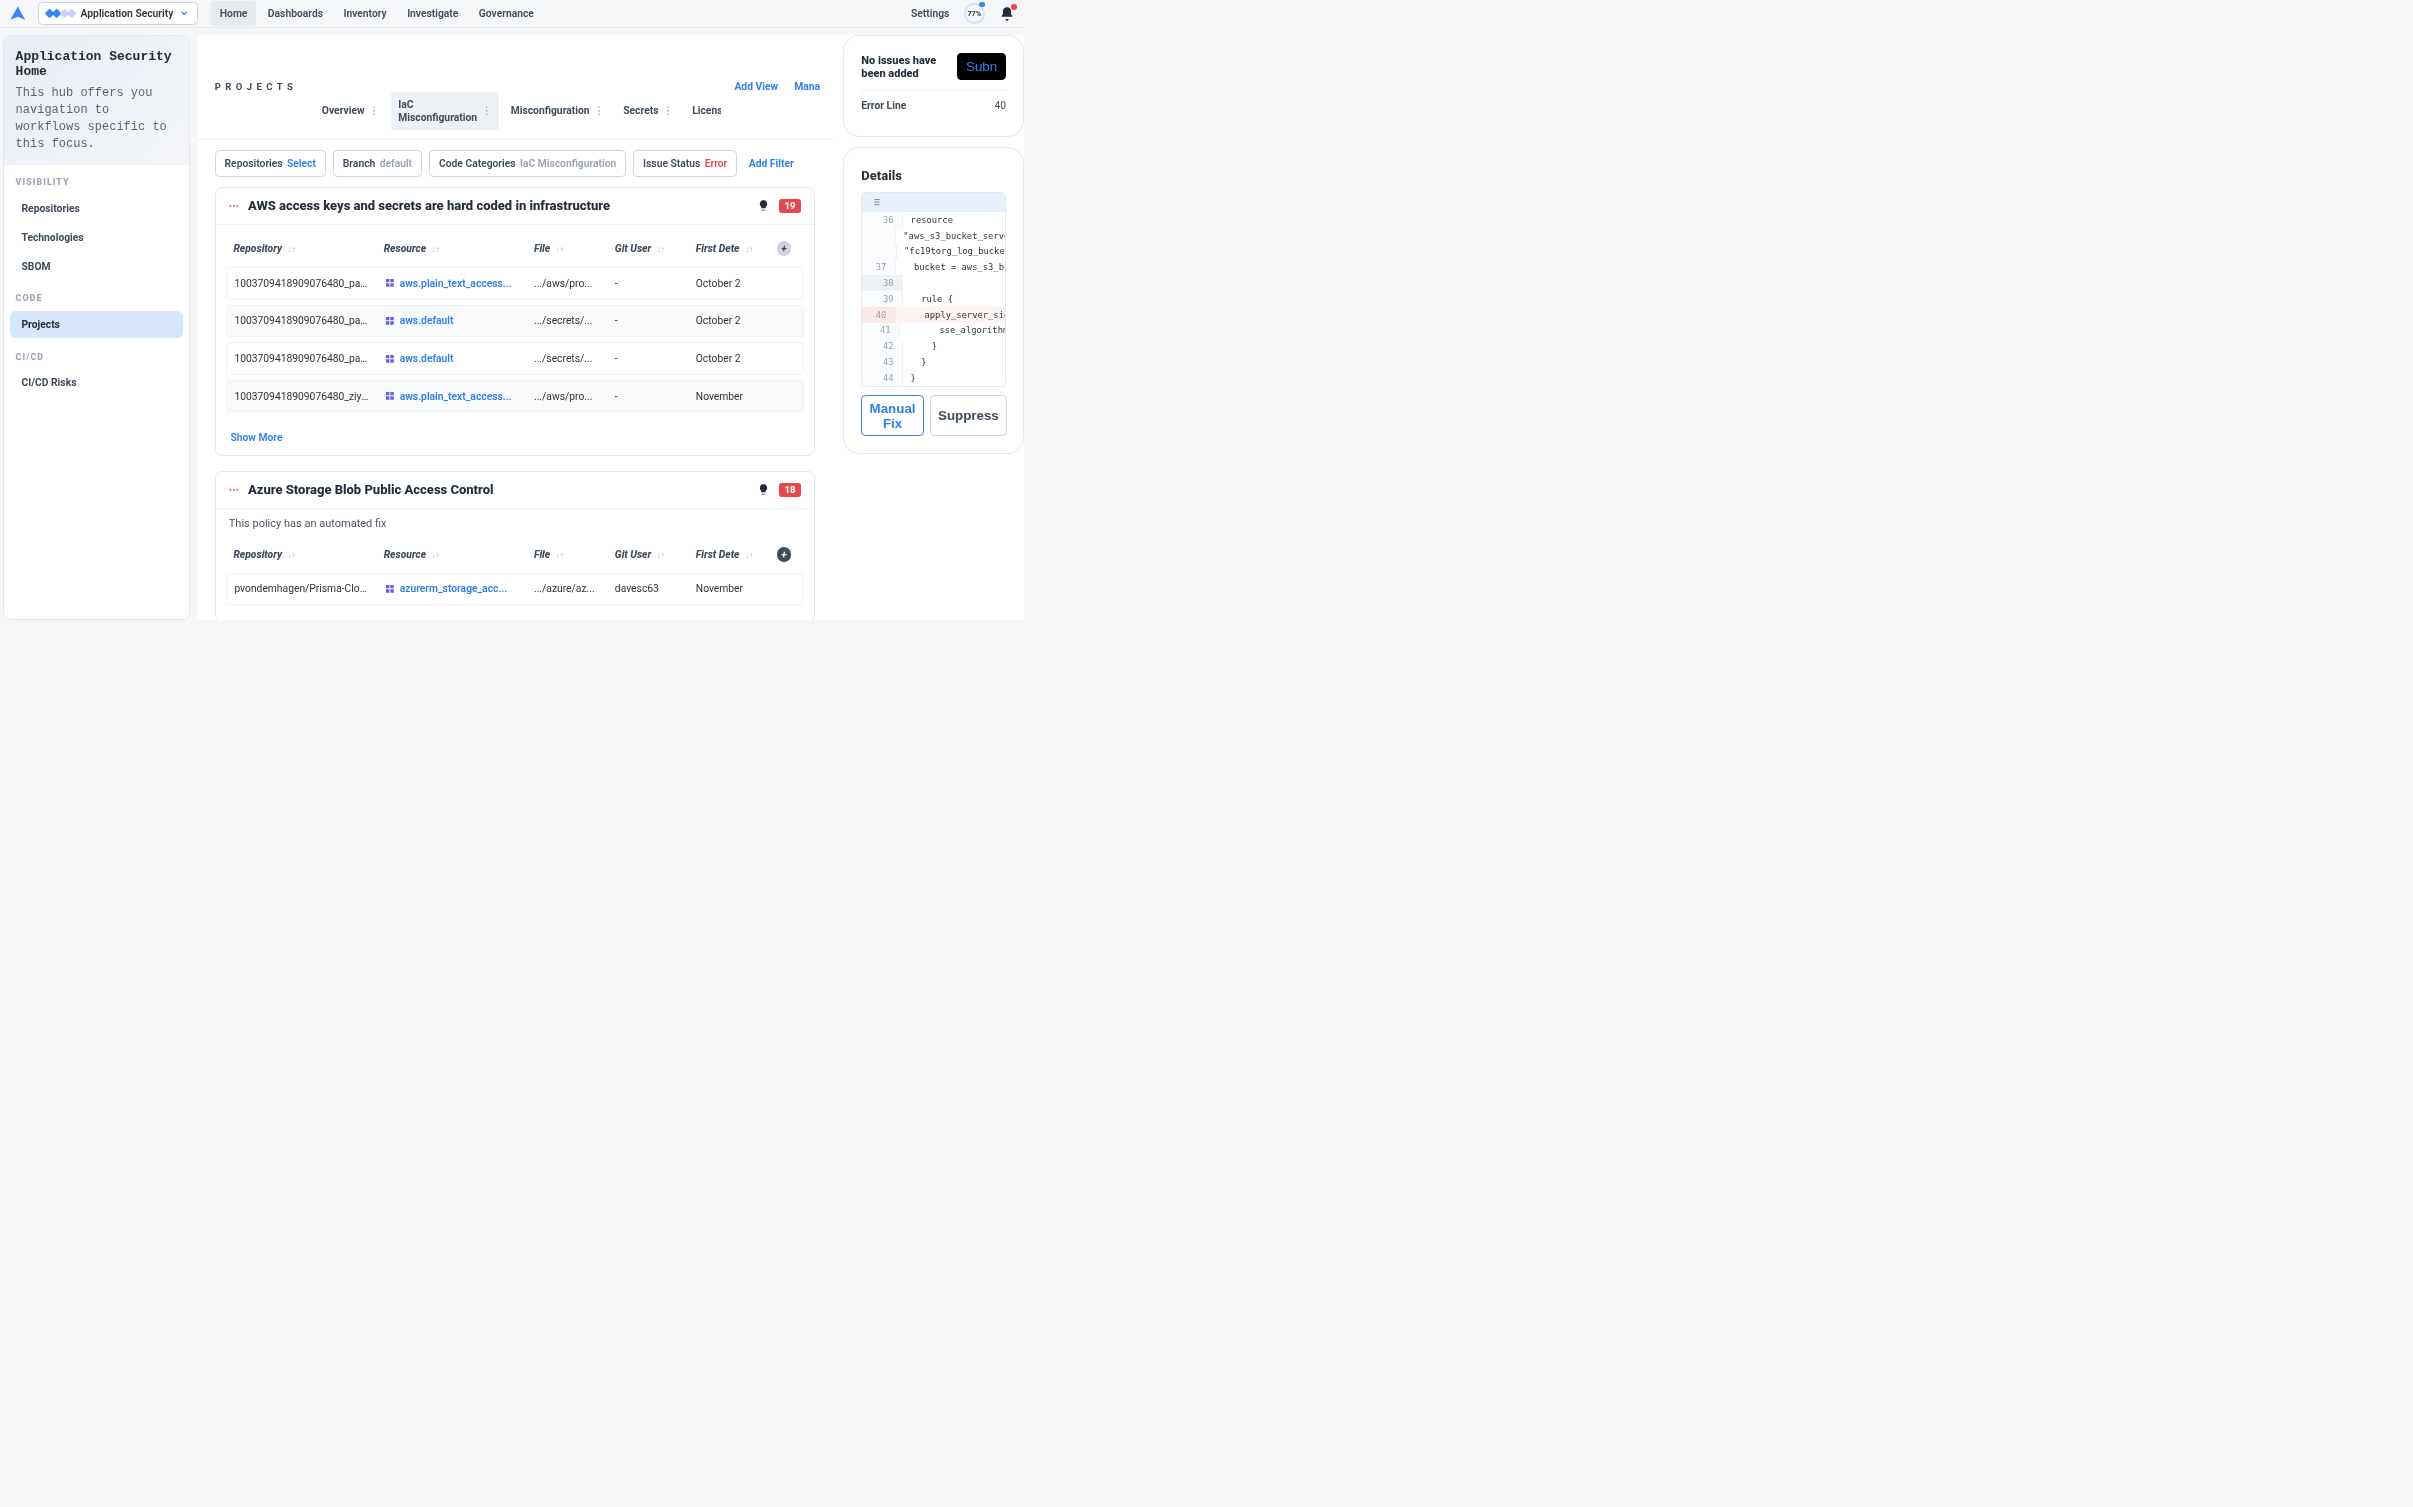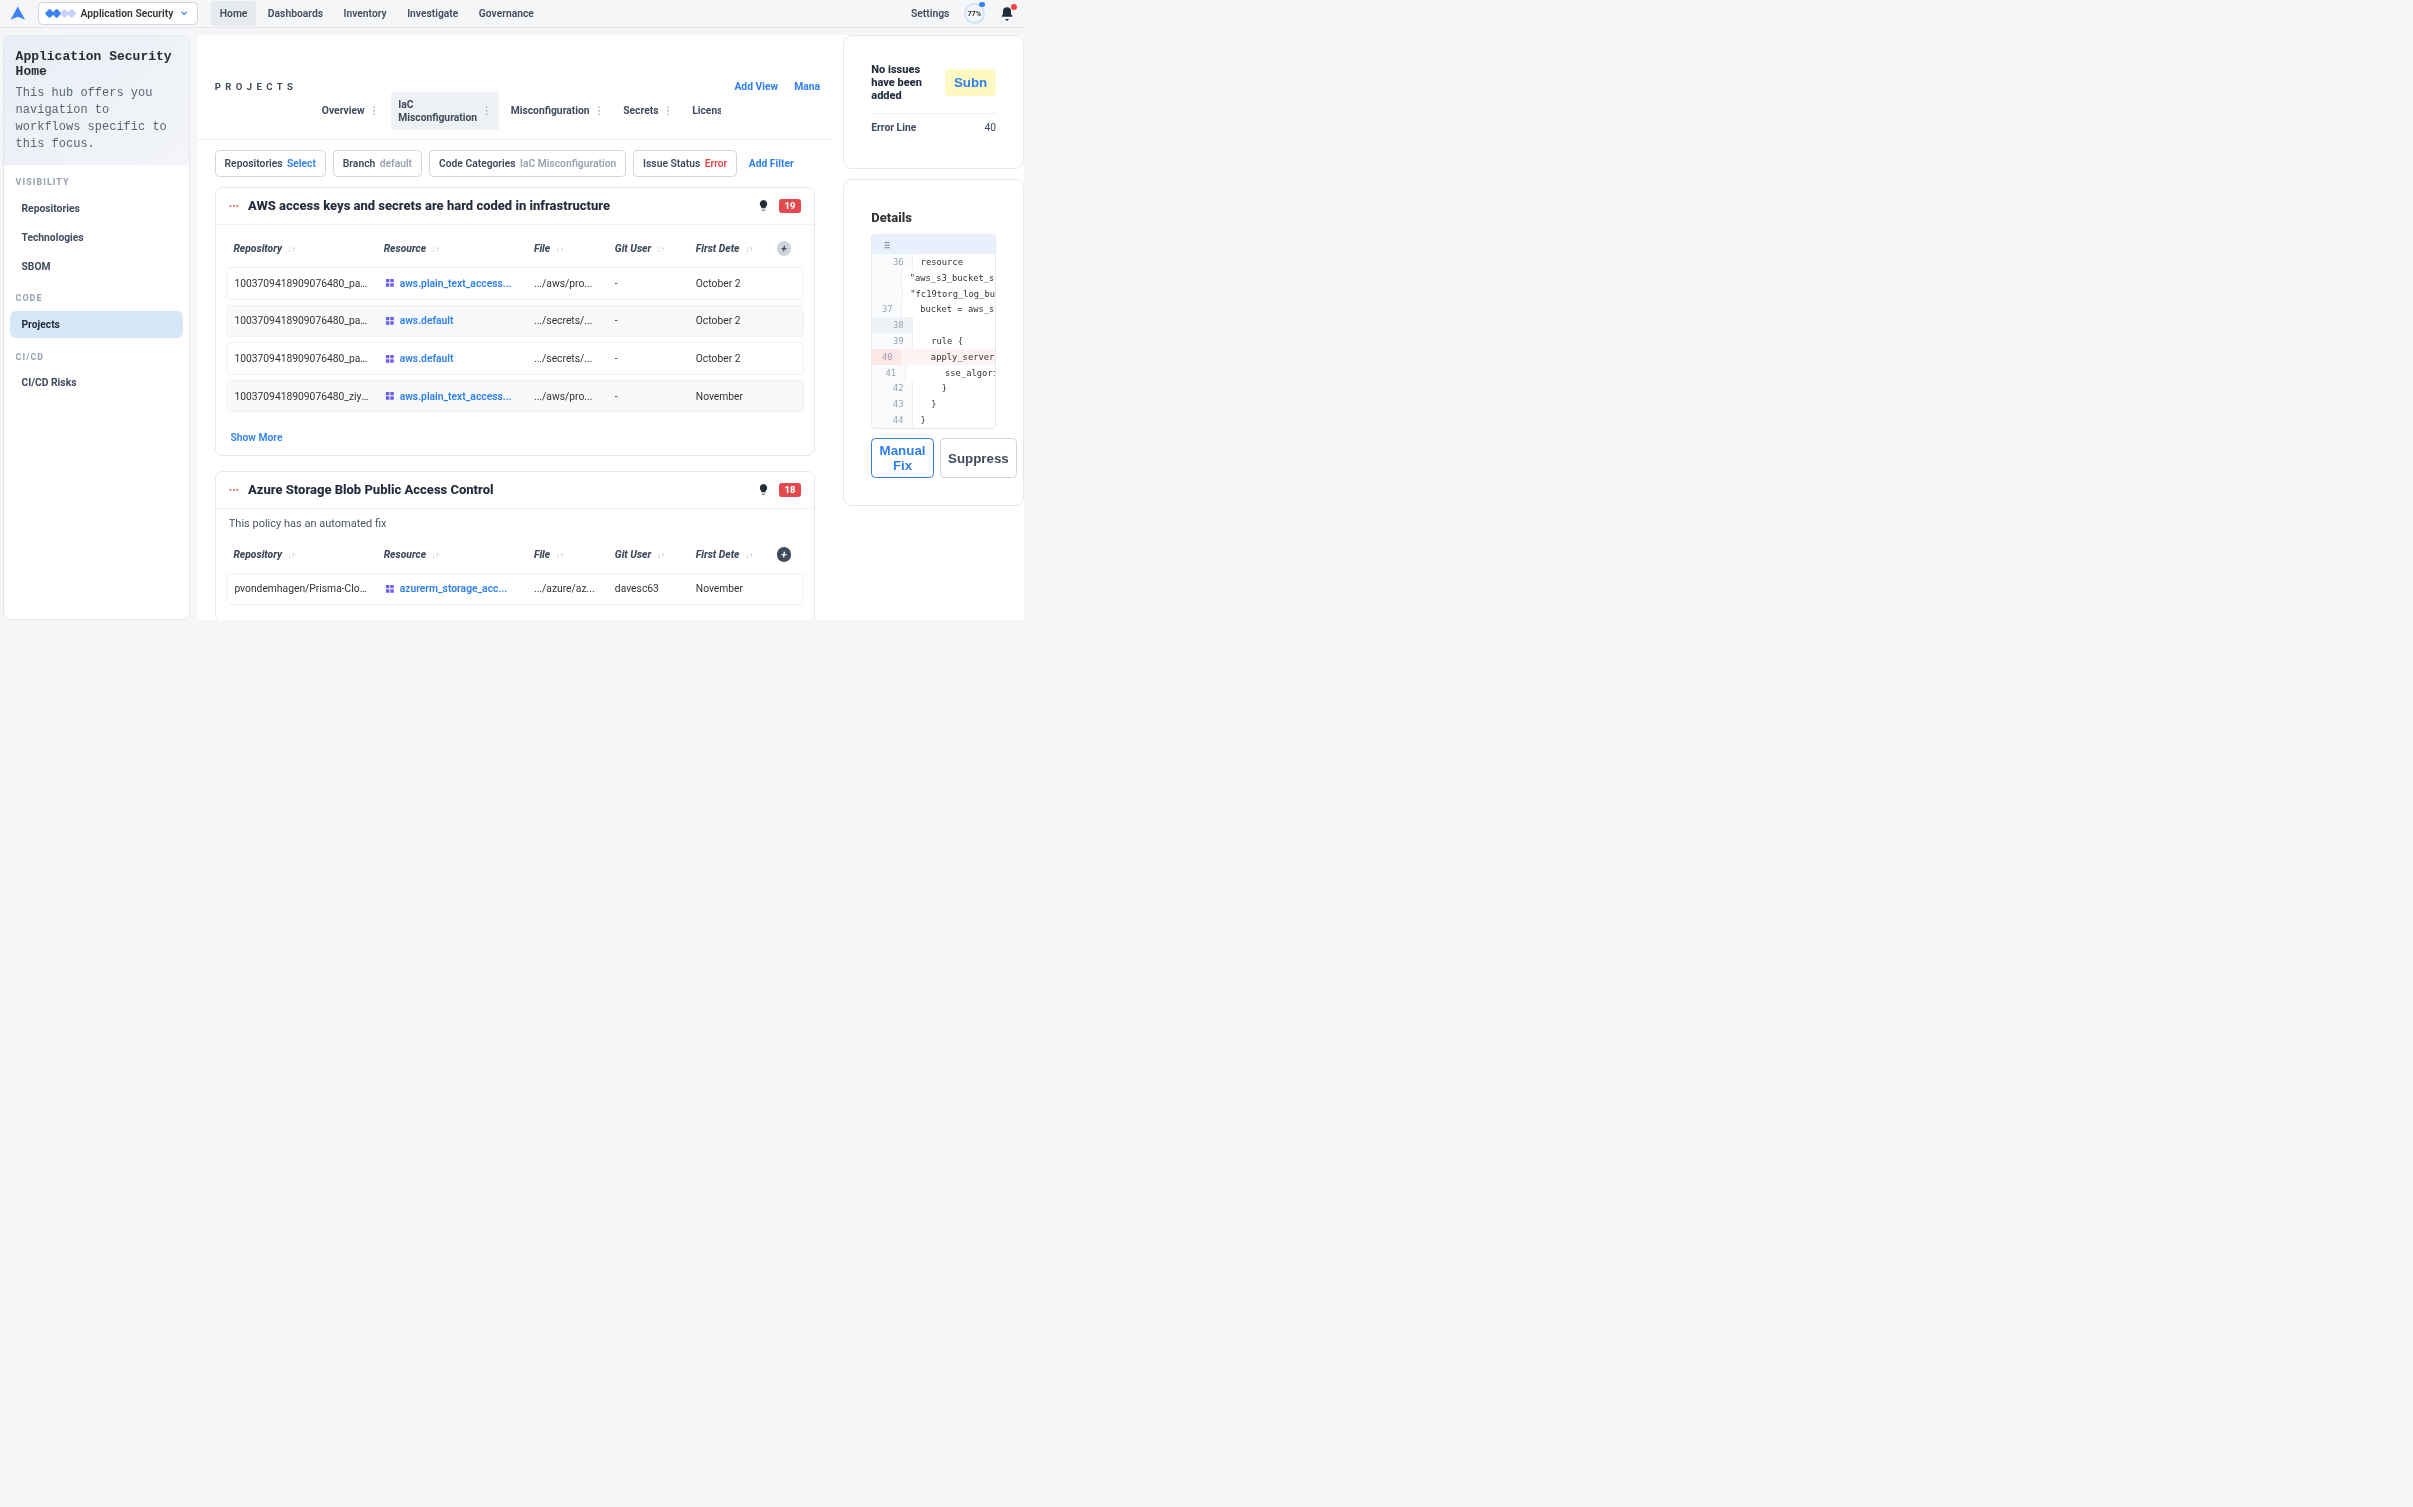--- a/index.html
+++ b/index.html
@@ -103,24 +103,24 @@
 .tbl tr td:last-child { border-right: 0.7px solid #f0f2f5; border-radius: 0 4.4px 4.4px 0; }
 .tbl tr.alt td { background: #f7f9fb; }
 .res-link { color: #2f80ed; font-weight: 600; display: flex; align-items: center; gap: 4.4px; }
 .res-icon { width: 11.7px; height: 11.7px; color: #6c5ce7; flex-shrink: 0; }
 .plus-circ { width: 14.7px; height: 14.7px; border-radius: 50%; background: #3f4b5b; color: #fff; display: inline-flex; align-items: center; justify-content: center; font-size: 10.3px; font-weight: 700; cursor: pointer; }
 .plus-circ.light { background: #d0d5dd; color: #3f4b5b; }
 .show-more { color: #2f80ed; font-weight: 600; padding: 2.9px 14.7px 11.7px; cursor: pointer; }
 
 
 .right-col { width: 191px; background: #fff; margin: 7.3px 0 7.3px 0; padding: 0 0 11.7px 0; overflow-y: auto; display: flex; flex-direction: column; gap: 10.3px; }
-.rc-panel { border: 0.7px solid #e5e7eb; border-radius: 9px; padding: 27px; margin-left: 10.3px; }
+.rc-panel { border: 0.7px solid #e5e7eb; border-radius: 16px; padding: 17px; margin-left: 10.3px; }
 .rc-top { display: flex; align-items: center; gap: 7.3px; }
 .rc-top h4 { font-weight: 800; color: #232c3b; font-size: 11px; flex: 1; }
-.btn-sub { background: #fef9c3; color: #2f80ed; border-radius: 4.4px; padding: 5.9px 8.8px; font-weight: 700; border: none; }
+.btn-sub { background: #000000; color: #2f80ed; border-radius: 4.4px; padding: 5.9px 8.8px; font-weight: 400; border: none; }
 .kv-row { display: flex; padding: 7.3px 0; border-top: 0.7px solid #eef0f3; }
 .kv-row .k { flex: 1; font-weight: 700; color: #3f4b5b; }
 .kv-row .v { color: #3f4b5b; }
 .details-head { font-size: 13px; font-weight: 800; padding: 2.9px 0 8.8px; }
 .code-wrap { border: 0.7px solid #e5e7eb; border-radius: 4.4px; overflow: hidden; }
 .code-toolbar { background: #e8f0fc; padding: 4.4px 8.8px; color: #6b7280; display: flex; align-items: center; }
 .code-line { display: flex; font-family: ui-monospace, Menlo, Consolas, monospace; font-size: 8.8px; }
 .ln { width: 41px; text-align: right; padding: 2.9px 8.8px 2.9px 2.9px; color: #9aa3b2; background: #fafbfc; border-right: 0.7px solid #eef0f3; }
 .lc { padding: 2.9px 7.3px; white-space: pre; overflow: hidden; }
 .code-line.err .ln { background: #fde8e8; }

